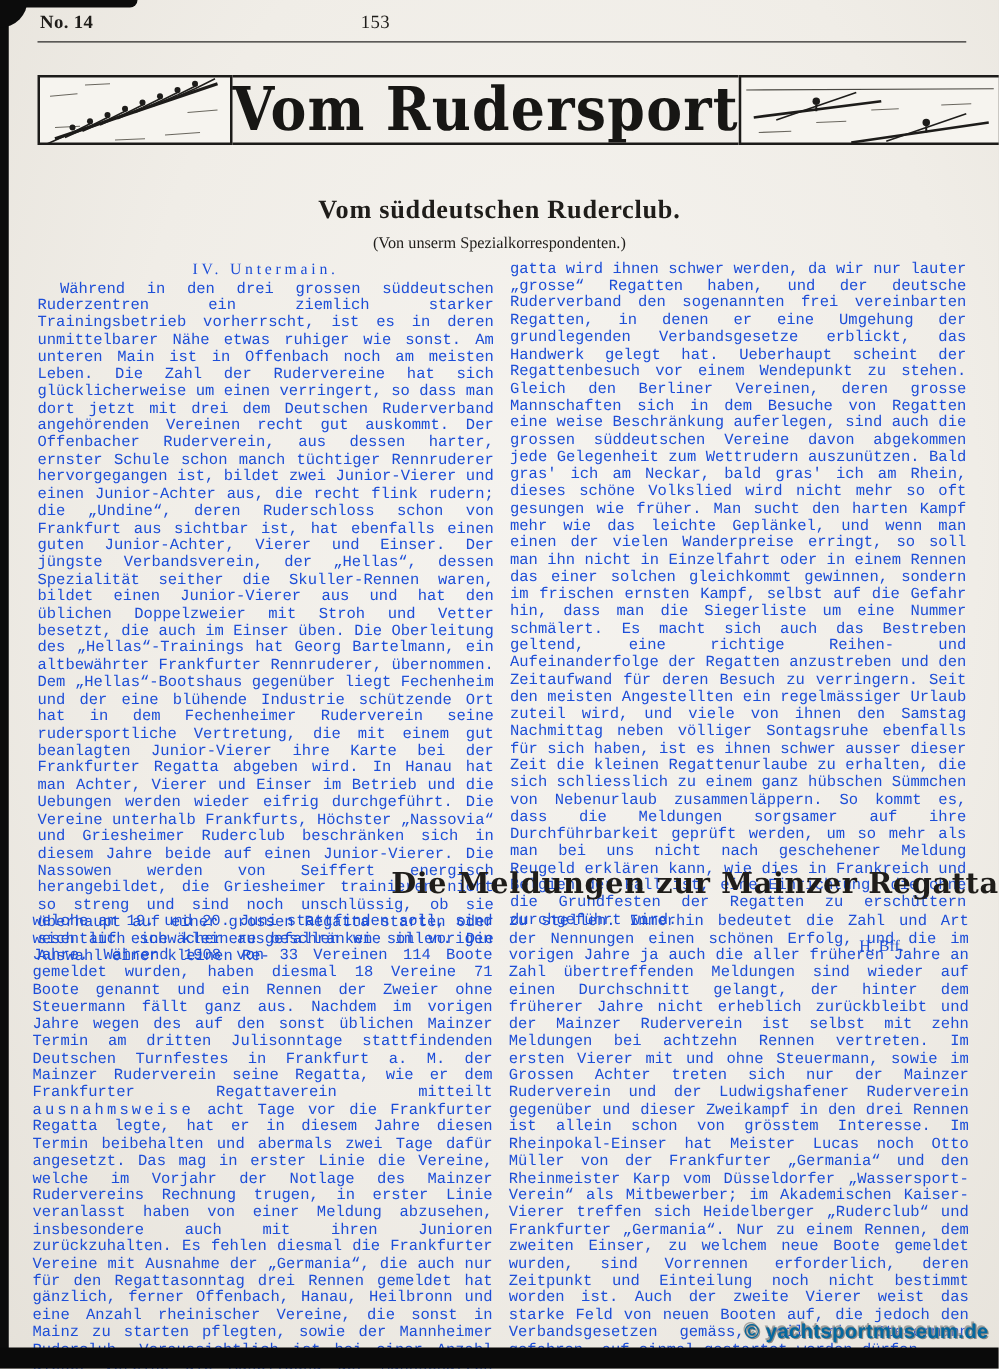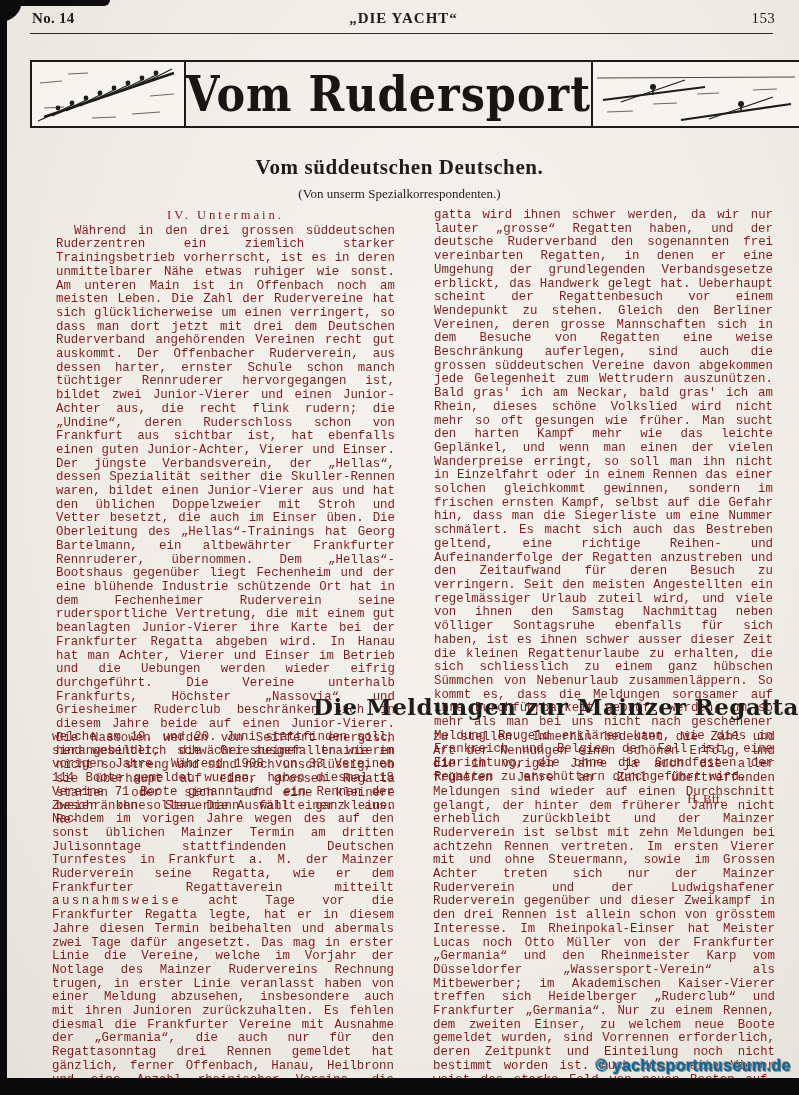--- a/index.html
+++ b/index.html
@@ -23,21 +23,21 @@
     position:absolute; top:10px; left:32px; right:24px;
     display:flex; align-items:baseline;
     font-size:15px; font-weight:bold; letter-spacing:0.3px;
   }
   .ph-left  { width:140px; }
   .ph-center{ flex:1; text-align:center; letter-spacing:1px; }
   .ph-right { width:140px; text-align:right; font-weight:normal; }
   .header-rule { position:absolute; top:33px; left:30px; right:26px; border-top:1.6px solid #2b2a28; }
 
   
-  .banner { position:absolute; top:60px; left:30px; right:28px; height:68px; display:flex; }
+  .banner { position:absolute; top:60px; left:30px; right:28px; height:56px; display:flex; }
   .banner-box {
     border:2px solid #1c1b19; background:#f6f4ef; box-sizing:border-box;
     display:flex; align-items:center; justify-content:center;
   }
   .banner-box.left  { width:160px; }
   .banner-box.right { width:214px; }
   .banner-mid {
     flex:1; box-sizing:border-box;
     border-top:2px solid #1c1b19; border-bottom:2px solid #1c1b19;
     display:flex; align-items:center; justify-content:center;
@@ -51,21 +51,21 @@
   
   .a1-title {
     position:absolute; top:155px; left:0; width:100%; text-align:center;
     font-size:21px; font-weight:bold; letter-spacing:0.6px;
   }
   .a1-sub { position:absolute; top:186px; left:0; width:100%; text-align:center; font-size:13px; }
 
   .columns { display:flex; gap:13px; }
   .columns-1 { position:absolute; top:209px; left:30px; right:26px; }
   .columns-2 { position:absolute; top:731px; left:26px; right:24px; }
-  .col { flex:1; text-align:justify; font-size:12.4px; line-height:13.7px; color:#7f1d1d;margin-left:26px; }
+  .col { flex:1; text-align:justify; font-size:12.4px; line-height:13.7px; color:#1d4ed8; }
   .col p { margin:0;font-family:Liberation Mono, monospace; }
   .sec-head { text-align:center; letter-spacing:3px; font-size:12.6px; margin-bottom:2px; }
   .indent { text-indent:18px; }
   .spaced { letter-spacing:2.5px; }
   .signature { text-align:right; padding-right:50px; margin-top:8px; font-size:12.8px; }
 
   
   .a2-title {
     position:absolute; top:693px; left:0; width:100%; text-align:center;
     font-size:23px; font-weight:bold; letter-spacing:0.5px;
@@ -80,21 +80,20 @@
     text-shadow: 0 0 1px #6f6e6b, 1px 1px 0 #8d8c89, -1px -1px 0 #a3a29f;
   }
 </style>
 </head>
 <body>
 
 <div class="paper"></div>
 
 <header class="pagehead">
   <span class="ph-left">No. 14</span>
-  <span class="ph-center">„DIE YACHT“</span>
   <span class="ph-right">153</span>
 </header>
 <div class="header-rule"></div>
 
 <div class="banner">
   <div class="banner-box left">
     <svg width="152" height="60" viewBox="0 0 152 60">
       <g stroke="#6a675f" stroke-width="1" fill="none">
         <line x1="8" y1="19" x2="30" y2="17"></line>
           <line x1="36" y1="10" x2="56" y2="9"></line>
@@ -158,21 +157,21 @@
       <line x1="148" y1="43" x2="148" y2="48" stroke="#1d1c1a" stroke-width="1.6"></line>
       <g stroke="#1d1c1a" stroke-width="1.2">
         <line x1="148" y1="44" x2="116" y2="55"></line>
           <line x1="148" y1="44" x2="180" y2="33"></line>
       </g>
     </svg>
   </div>
 </div>
 
 <section>
-  <h2 class="a1-title" style="margin:0;">Vom süddeutschen Deutschen.</h2>
+  <h2 class="a1-title" style="margin:0;">Vom süddeutschen Ruderclub.</h2>
   <div class="a1-sub">(Von unserm Spezialkorrespondenten.)</div>
   <div class="columns columns-1">
     <div class="col">
       <div class="sec-head">IV. Untermain.</div>
       <p class="indent">Während in den drei grossen süddeutschen Ruderzentren ein ziemlich starker Trainingsbetrieb vorherrscht, ist es in deren unmittelbarer Nähe etwas ruhiger wie sonst. Am unteren Main ist in Offenbach noch am meisten Leben. Die Zahl der Rudervereine hat sich glücklicherweise um einen verringert, so dass man dort jetzt mit drei dem Deutschen Ruderverband angehörenden Vereinen recht gut auskommt. Der Offenbacher Ruderverein, aus dessen harter, ernster Schule schon manch tüchtiger Rennruderer hervorgegangen ist, bildet zwei Junior-Vierer und einen Junior-Achter aus, die recht flink rudern; die „Undine“, deren Ruderschloss schon von Frankfurt aus sichtbar ist, hat ebenfalls einen guten Junior-Achter, Vierer und Einser. Der jüngste Verbandsverein, der „Hellas“, dessen Spezialität seither die Skuller-Rennen waren, bildet einen Junior-Vierer aus und hat den üblichen Doppelzweier mit Stroh und Vetter besetzt, die auch im Einser üben. Die Oberleitung des „Hellas“-Trainings hat Georg Bartelmann, ein altbewährter Frankfurter Rennruderer, übernommen. Dem „Hellas“-Bootshaus gegenüber liegt Fechenheim und der eine blühende Industrie schützende Ort hat in dem Fechenheimer Ruderverein seine rudersportliche Vertretung, die mit einem gut beanlagten Junior-Vierer ihre Karte bei der Frankfurter Regatta abgeben wird. In Hanau hat man Achter, Vierer und Einser im Betrieb und die Uebungen werden wieder eifrig durchgeführt. Die Vereine unterhalb Frankfurts, Höchster „Nassovia“ und Griesheimer Ruderclub beschränken sich in diesem Jahre beide auf einen Junior-Vierer. Die Nassowen werden von Seiffert energisch herangebildet, die Griesheimer trainieren nicht so streng und sind noch unschlüssig, ob sie überhaupt auf einer grossen Regatta starten oder sich auf eine kleinere beschränken sollen. Die Auswahl einer kleinen Re-</p>
     </div>
     <div class="col">
       <p>gatta wird ihnen schwer werden, da wir nur lauter „grosse“ Regatten haben, und der deutsche Ruderverband den sogenannten frei vereinbarten Regatten, in denen er eine Umgehung der grundlegenden Verbandsgesetze erblickt, das Handwerk gelegt hat. Ueberhaupt scheint der Regattenbesuch vor einem Wendepunkt zu stehen. Gleich den Berliner Vereinen, deren grosse Mannschaften sich in dem Besuche von Regatten eine weise Beschränkung auferlegen, sind auch die grossen süddeutschen Vereine davon abgekommen jede Gelegenheit zum Wettrudern auszunützen. Bald gras' ich am Neckar, bald gras' ich am Rhein, dieses schöne Volkslied wird nicht mehr so oft gesungen wie früher. Man sucht den harten Kampf mehr wie das leichte Geplänkel, und wenn man einen der vielen Wanderpreise erringt, so soll man ihn nicht in Einzelfahrt oder in einem Rennen das einer solchen gleichkommt gewinnen, sondern im frischen ernsten Kampf, selbst auf die Gefahr hin, dass man die Siegerliste um eine Nummer schmälert. Es macht sich auch das Bestreben geltend, eine richtige Reihen- und Aufeinanderfolge der Regatten anzustreben und den Zeitaufwand für deren Besuch zu verringern. Seit den meisten Angestellten ein regelmässiger Urlaub zuteil wird, und viele von ihnen den Samstag Nachmittag neben völliger Sontagsruhe ebenfalls für sich haben, ist es ihnen schwer ausser dieser Zeit die kleinen Regattenurlaube zu erhalten, die sich schliesslich zu einem ganz hübschen Sümmchen von Nebenurlaub zusammenläppern. So kommt es, dass die Meldungen sorgsamer auf ihre Durchführbarkeit geprüft werden, um so mehr als man bei uns nicht nach geschehener Meldung Reugeld erklären kann, wie dies in Frankreich und Belgien der Fall ist, eine Einrichtung, die ohne die Grundfesten der Regatten zu erschüttern durchgeführt wird.</p>
       <div class="signature">H. Bff.</div>
     </div>

